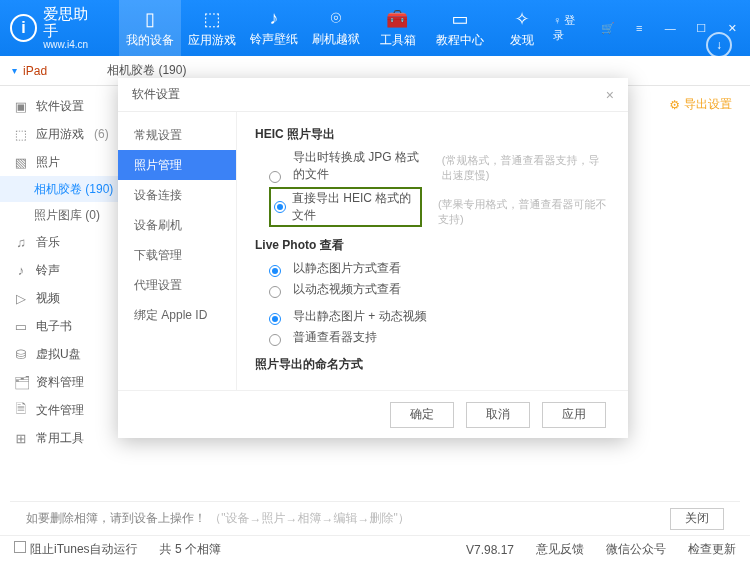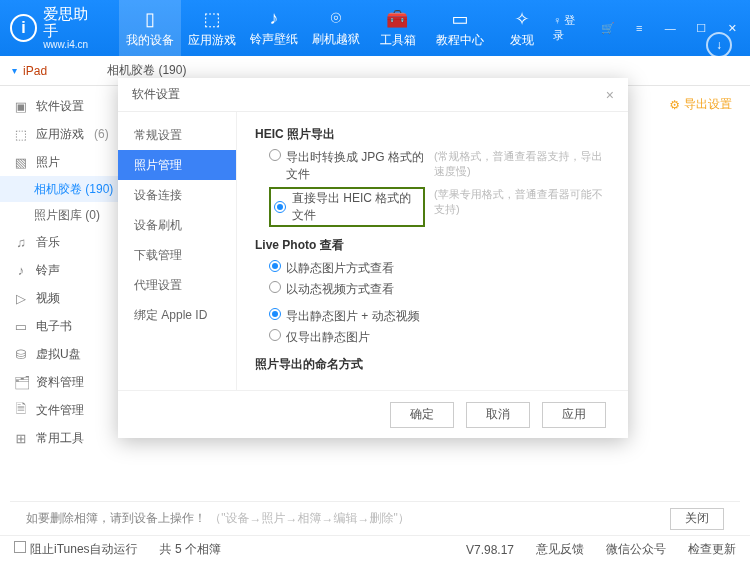--- a/index.html
+++ b/index.html
@@ -34,21 +34,21 @@
 .dialog{position:absolute;left:118px;top:78px;width:510px;height:360px;background:#fff;box-shadow:0 4px 20px rgba(0,0,0,.25);display:flex;flex-direction:column;z-index:10}
 .dlg-hdr{height:34px;display:flex;align-items:center;justify-content:space-between;padding:0 14px;border-bottom:1px solid #eee;color:#555}
 .dlg-close{color:#aaa;cursor:pointer;font-size:14px}
 .dlg-body{flex:1;display:flex;overflow:hidden}
 .dlg-side{width:119px;border-right:1px solid #f0f0f0;padding-top:8px}
 .dlg-sitem{height:30px;display:flex;align-items:center;padding-left:16px;color:#666;cursor:pointer;font-size:12px}
 .dlg-sitem.active{background:#3b82f6;color:#fff}
 .dlg-main{flex:1;padding:14px 18px;overflow:auto;color:#555;font-size:12px}
 .sect{margin-bottom:10px}
 .sect-title{font-weight:600;margin-bottom:6px;color:#333}
-.opt{display:flex;align-items:flex-start;gap:5px;margin:4px 0 4px 14px}
+.opt{display:flex;align-items:flex-end;gap:12px;margin:4px 0 4px 14px}
 .radio{width:12px;height:12px;border:1px solid #999;border-radius:50%;display:inline-flex;align-items:center;justify-content:center;flex-shrink:0}
 .radio.on{border-color:#1a8cff}
 .radio.on::after{content:"";width:6px;height:6px;background:#1a8cff;border-radius:50%}
 .hint{color:#bbb;margin-left:4px;font-size:11px}
 .redbox{border:2px solid #4d7c0f;padding:1px 3px;display:inline-flex;align-items:center;gap:6px}
 .dlg-foot{height:48px;display:flex;align-items:center;justify-content:flex-end;gap:12px;padding:16px 22px;border-top:1px solid #f0f0f0}
 .dlg-foot .b{width:64px;height:26px;border:1px solid #ccc;background:#fff;display:flex;align-items:center;justify-content:center;cursor:pointer;color:#555;font-size:12px}
 .foot-hint{height:34px;border-top:1px solid #eee;display:flex;align-items:center;justify-content:space-between;padding:0 16px;color:#888;font-size:12px;margin:0 10px}
 .foot-hint .close-b{width:54px;height:22px;border:1px solid #ccc;display:flex;align-items:center;justify-content:center;cursor:pointer;color:#555}
 .statusbar{height:28px;border-top:1px solid #eee;display:flex;align-items:center;padding:0 14px;color:#555;font-size:12px;gap:22px}
@@ -236,21 +236,21 @@
             <span>以动态视频方式查看</span>
           </div>
         </div>
         <div class="sect">
           <div class="opt">
             <span class="radio on"></span>
             <span>导出静态图片 + 动态视频</span>
           </div>
           <div class="opt">
             <span class="radio"></span>
-            <span>仅导出静态图片</span>
+            <span>普通查看器支持</span>
           </div>
         </div>
         <div class="sect">
           <div class="sect-title">照片导出的命名方式</div>
         </div>
       </div>
   </div>
   <div class="dlg-foot">
     <div class="b">确定</div>
     <div class="b">取消</div>

